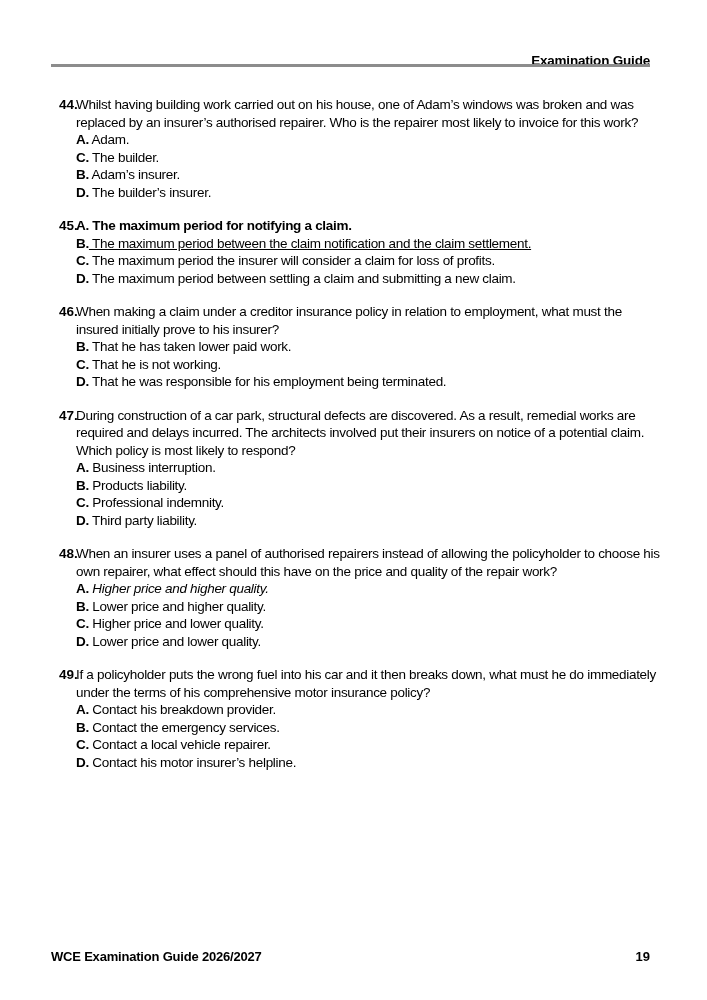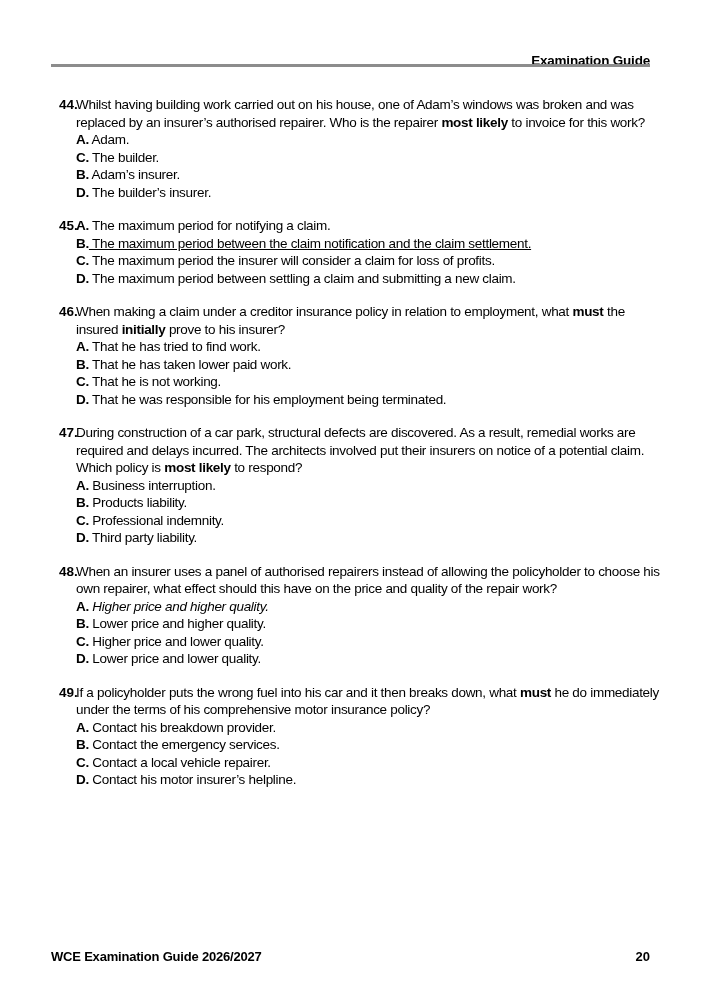--- a/index.html
+++ b/index.html
@@ -15,21 +15,21 @@
     position: absolute; left: 51px; right: 57px; top: 64px;
     height: 3px; background: #8c8c8c;
   }
   .questions { position: absolute; left: 51px; top: 96px; width: 610px; }
   .question { position: relative; margin-bottom: 16px; }
   .question .num {
     position: absolute; left: 8px; top: 0; font-weight: bold;
     font-size: 13.5px; line-height: 17.5px; text-align: center;
   }
   .question .body { margin-left: 25px; font-size: 13.5px; line-height: 17.5px; letter-spacing: -0.3px; }
-  .stem b { font-weight: bold; margin-top: 40px; }
+  .stem b { font-weight: normal; margin-top: 40px; }
   .option .letter { font-weight: bold; }
   .footer-left {
     position: absolute; left: 51px; top: 949px;
     font-weight: bold; font-size: 13px; letter-spacing: -0.2px;
   }
   .footer-right {
     position: absolute; right: 57px; top: 949px;
     font-weight: bold; font-size: 13px;
   }
 </style>
@@ -46,31 +46,30 @@
         <div class="stem"><span>Whilst having building work carried out on his house, one of Adam’s windows was broken and was replaced by an insurer’s authorised repairer.  Who is the repairer </span><b>most likely</b><span> to invoice for this work?</span></div>
         <div class="option"><span class="letter">A.</span><span style="white-space: pre-wrap;"> Adam.</span></div>
         <div class="option"><span class="letter">C.</span><span style="white-space: pre-wrap;"> The builder.</span></div>
         <div class="option"><span class="letter">B.</span><span style="white-space: pre-wrap;"> Adam’s insurer.</span></div>
         <div class="option"><span class="letter">D.</span><span style="white-space: pre-wrap;"> The builder’s insurer.</span></div>
       </div>
     </div>
     <div class="question">
       <span class="num">45.</span>
       <div class="body">
-        <div class="option"><span class="letter">A.</span><span style="white-space: pre-wrap;"> The maximum period for notifying a claim.</span></div>
+        <div class="option"><span class="letter">A.</span><span style="white-space: pre-wrap; font-weight: bold;"> The maximum period for notifying a claim.</span></div>
         <div class="option"><span class="letter">B.</span><span style="white-space: pre-wrap; text-decoration: underline;"> The maximum period between the claim notification and the claim settlement.</span></div>
         <div class="option"><span class="letter">C.</span><span style="white-space: pre-wrap;"> The maximum period the insurer will consider a claim for loss of profits.</span></div>
         <div class="option"><span class="letter">D.</span><span style="white-space: pre-wrap;"> The maximum period between settling a claim and submitting a new claim.</span></div>
       </div>
     </div>
     <div class="question">
       <span class="num">46.</span>
       <div class="body">
         <div class="stem"><span>When making a claim under a creditor insurance policy in relation to employment, what </span><b>must</b><span> the insured </span><b>initially</b><span> prove to his insurer?</span></div>
-        <div class="option"><span class="letter">A.</span><span style="white-space: pre-wrap;"> That he has tried to find work.</span></div>
         <div class="option"><span class="letter">B.</span><span style="white-space: pre-wrap;"> That he has taken lower paid work.</span></div>
         <div class="option"><span class="letter">C.</span><span style="white-space: pre-wrap;"> That he is not working.</span></div>
         <div class="option"><span class="letter">D.</span><span style="white-space: pre-wrap;"> That he was responsible for his employment being terminated.</span></div>
       </div>
     </div>
     <div class="question">
       <span class="num">47.</span>
       <div class="body">
         <div class="stem"><span>During construction of a car park, structural defects are discovered.  As a result, remedial works are required and delays incurred.  The architects involved put their insurers on notice of a potential claim.  Which policy is </span><b>most likely</b><span> to respond?</span></div>
         <div class="option"><span class="letter">A.</span><span style="white-space: pre-wrap;"> Business interruption.</span></div>
@@ -95,13 +94,13 @@
         <div class="stem"><span>If a policyholder puts the wrong fuel into his car and it then breaks down, what </span><b>must</b><span> he do immediately under the terms of his comprehensive motor insurance policy?</span></div>
         <div class="option"><span class="letter">A.</span><span style="white-space: pre-wrap;"> Contact his breakdown provider.</span></div>
         <div class="option"><span class="letter">B.</span><span style="white-space: pre-wrap;"> Contact the emergency services.</span></div>
         <div class="option"><span class="letter">C.</span><span style="white-space: pre-wrap;"> Contact a local vehicle repairer.</span></div>
         <div class="option"><span class="letter">D.</span><span style="white-space: pre-wrap;"> Contact his motor insurer’s helpline.</span></div>
       </div>
     </div>
   </div>
 
 <div class="footer-left">WCE Examination Guide 2026/2027</div>
-<div class="footer-right">20</div>
+<div class="footer-right">19</div>
 
 </body></html>

